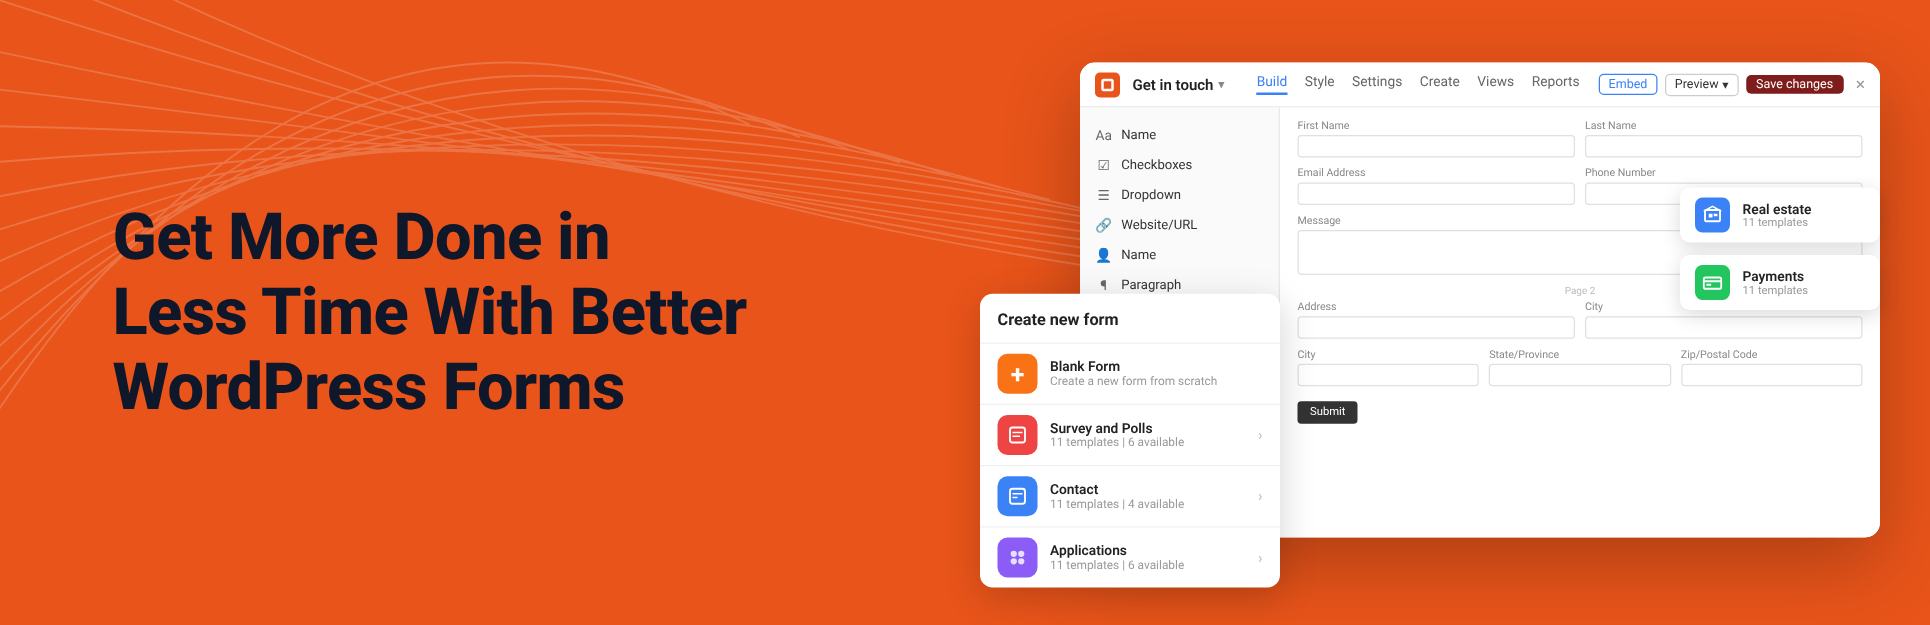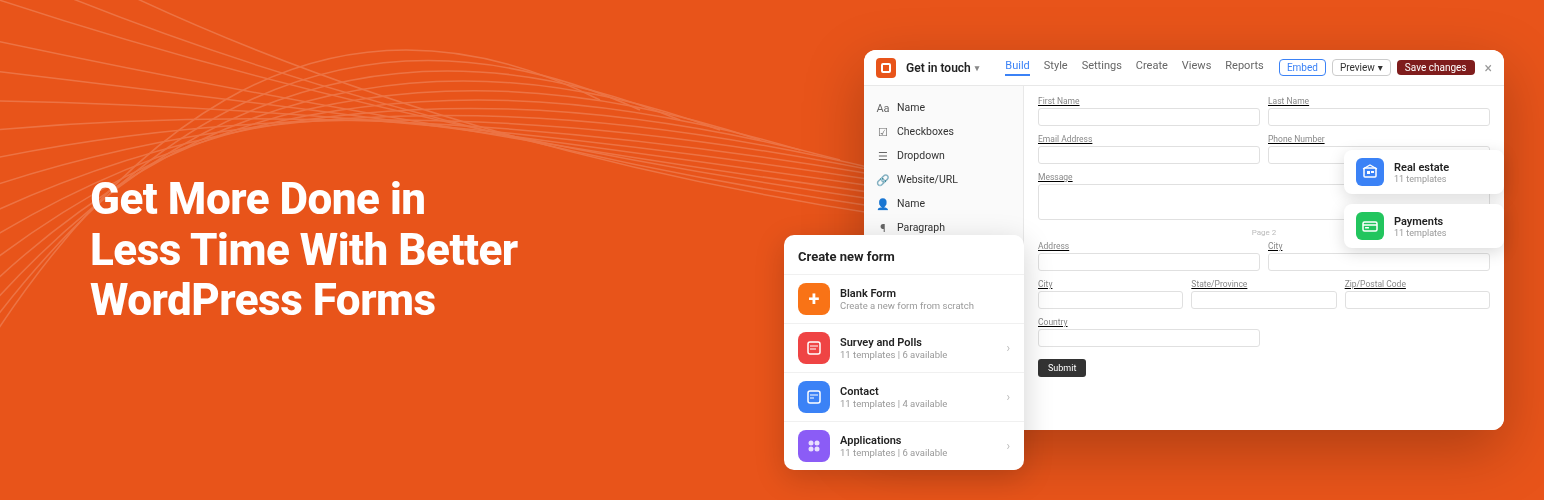--- a/index.html
+++ b/index.html
@@ -31,22 +31,22 @@
     }
 
     .hero-text {
       position: relative;
       z-index: 2;
       margin-left: 90px;
       max-width: 580px;
     }
 
     .hero-text h1 {
-      color: #ffffff;
-      font-size: 44px;
+      color: #0f172a;
+      font-size: 52px;
       font-weight: 800;
       line-height: 1.15;
       letter-spacing: -0.5px;
     }
 
     
     .ui-mockup {
       position: absolute;
       right: 40px;
       top: 50px;
@@ -210,21 +210,20 @@
     }
 
     .fb-form-row {
       display: flex;
       gap: 8px;
       margin-bottom: 8px;
     }
 
     .fb-form-field {
       flex: 1;
-      text-decoration: underline;
     }
 
     .fb-form-label {
       font-size: 8.5px;
       color: #888;
       margin-bottom: 2px;
     }
 
     .fb-form-input {
       height: 18px;
@@ -528,27 +527,20 @@
             </div>
             <div class="fb-form-field">
               <div class="fb-form-label">State/Province</div>
               <div class="fb-form-input"></div>
             </div>
             <div class="fb-form-field">
               <div class="fb-form-label">Zip/Postal Code</div>
               <div class="fb-form-input"></div>
             </div>
           </div>
-          <div class="fb-form-row">
-            <div class="fb-form-field">
-              <div class="fb-form-label">Country</div>
-              <div class="fb-form-input"></div>
-            </div>
-            <div class="fb-form-field"></div>
-          </div>
           <div class="fb-submit-btn">Submit</div>
         </div>
       </div>
     </div>
 
     <div class="template-card card1">
       <div class="template-card-icon blue">
         <svg width="16" height="16" viewBox="0 0 16 16" fill="white">
             <rect x="2" y="4" width="12" height="9" rx="1" fill="none" stroke="white" stroke-width="1.5"></rect>
             <rect x="5" y="7" width="3" height="3" fill="white"></rect>

